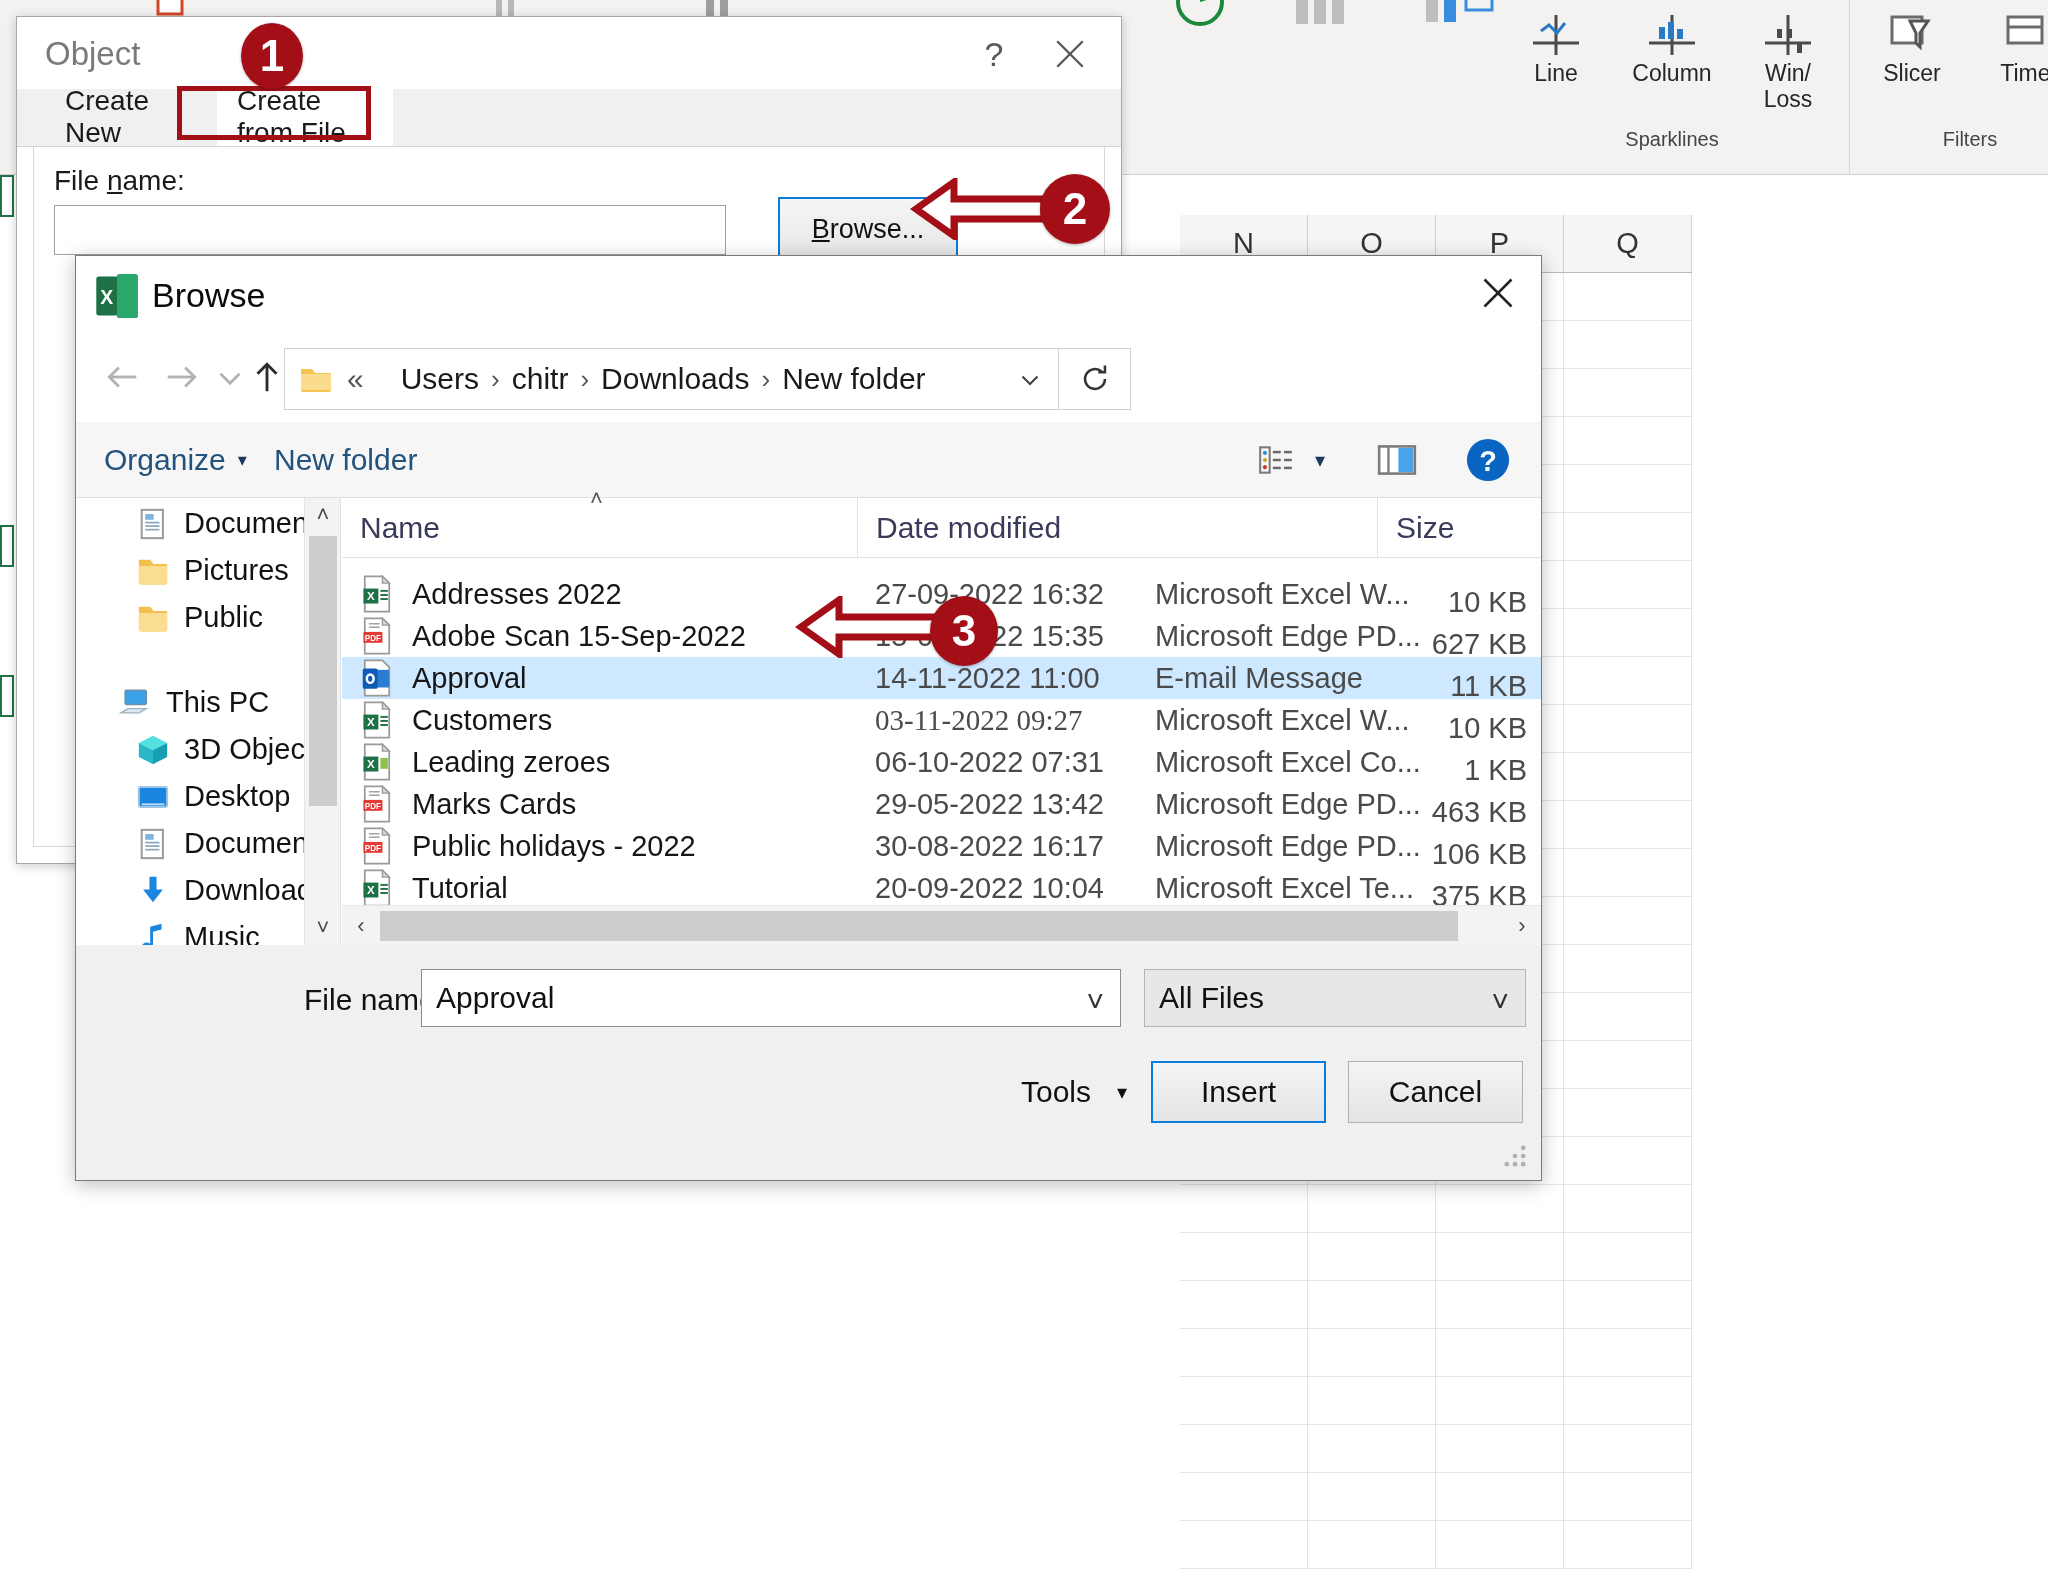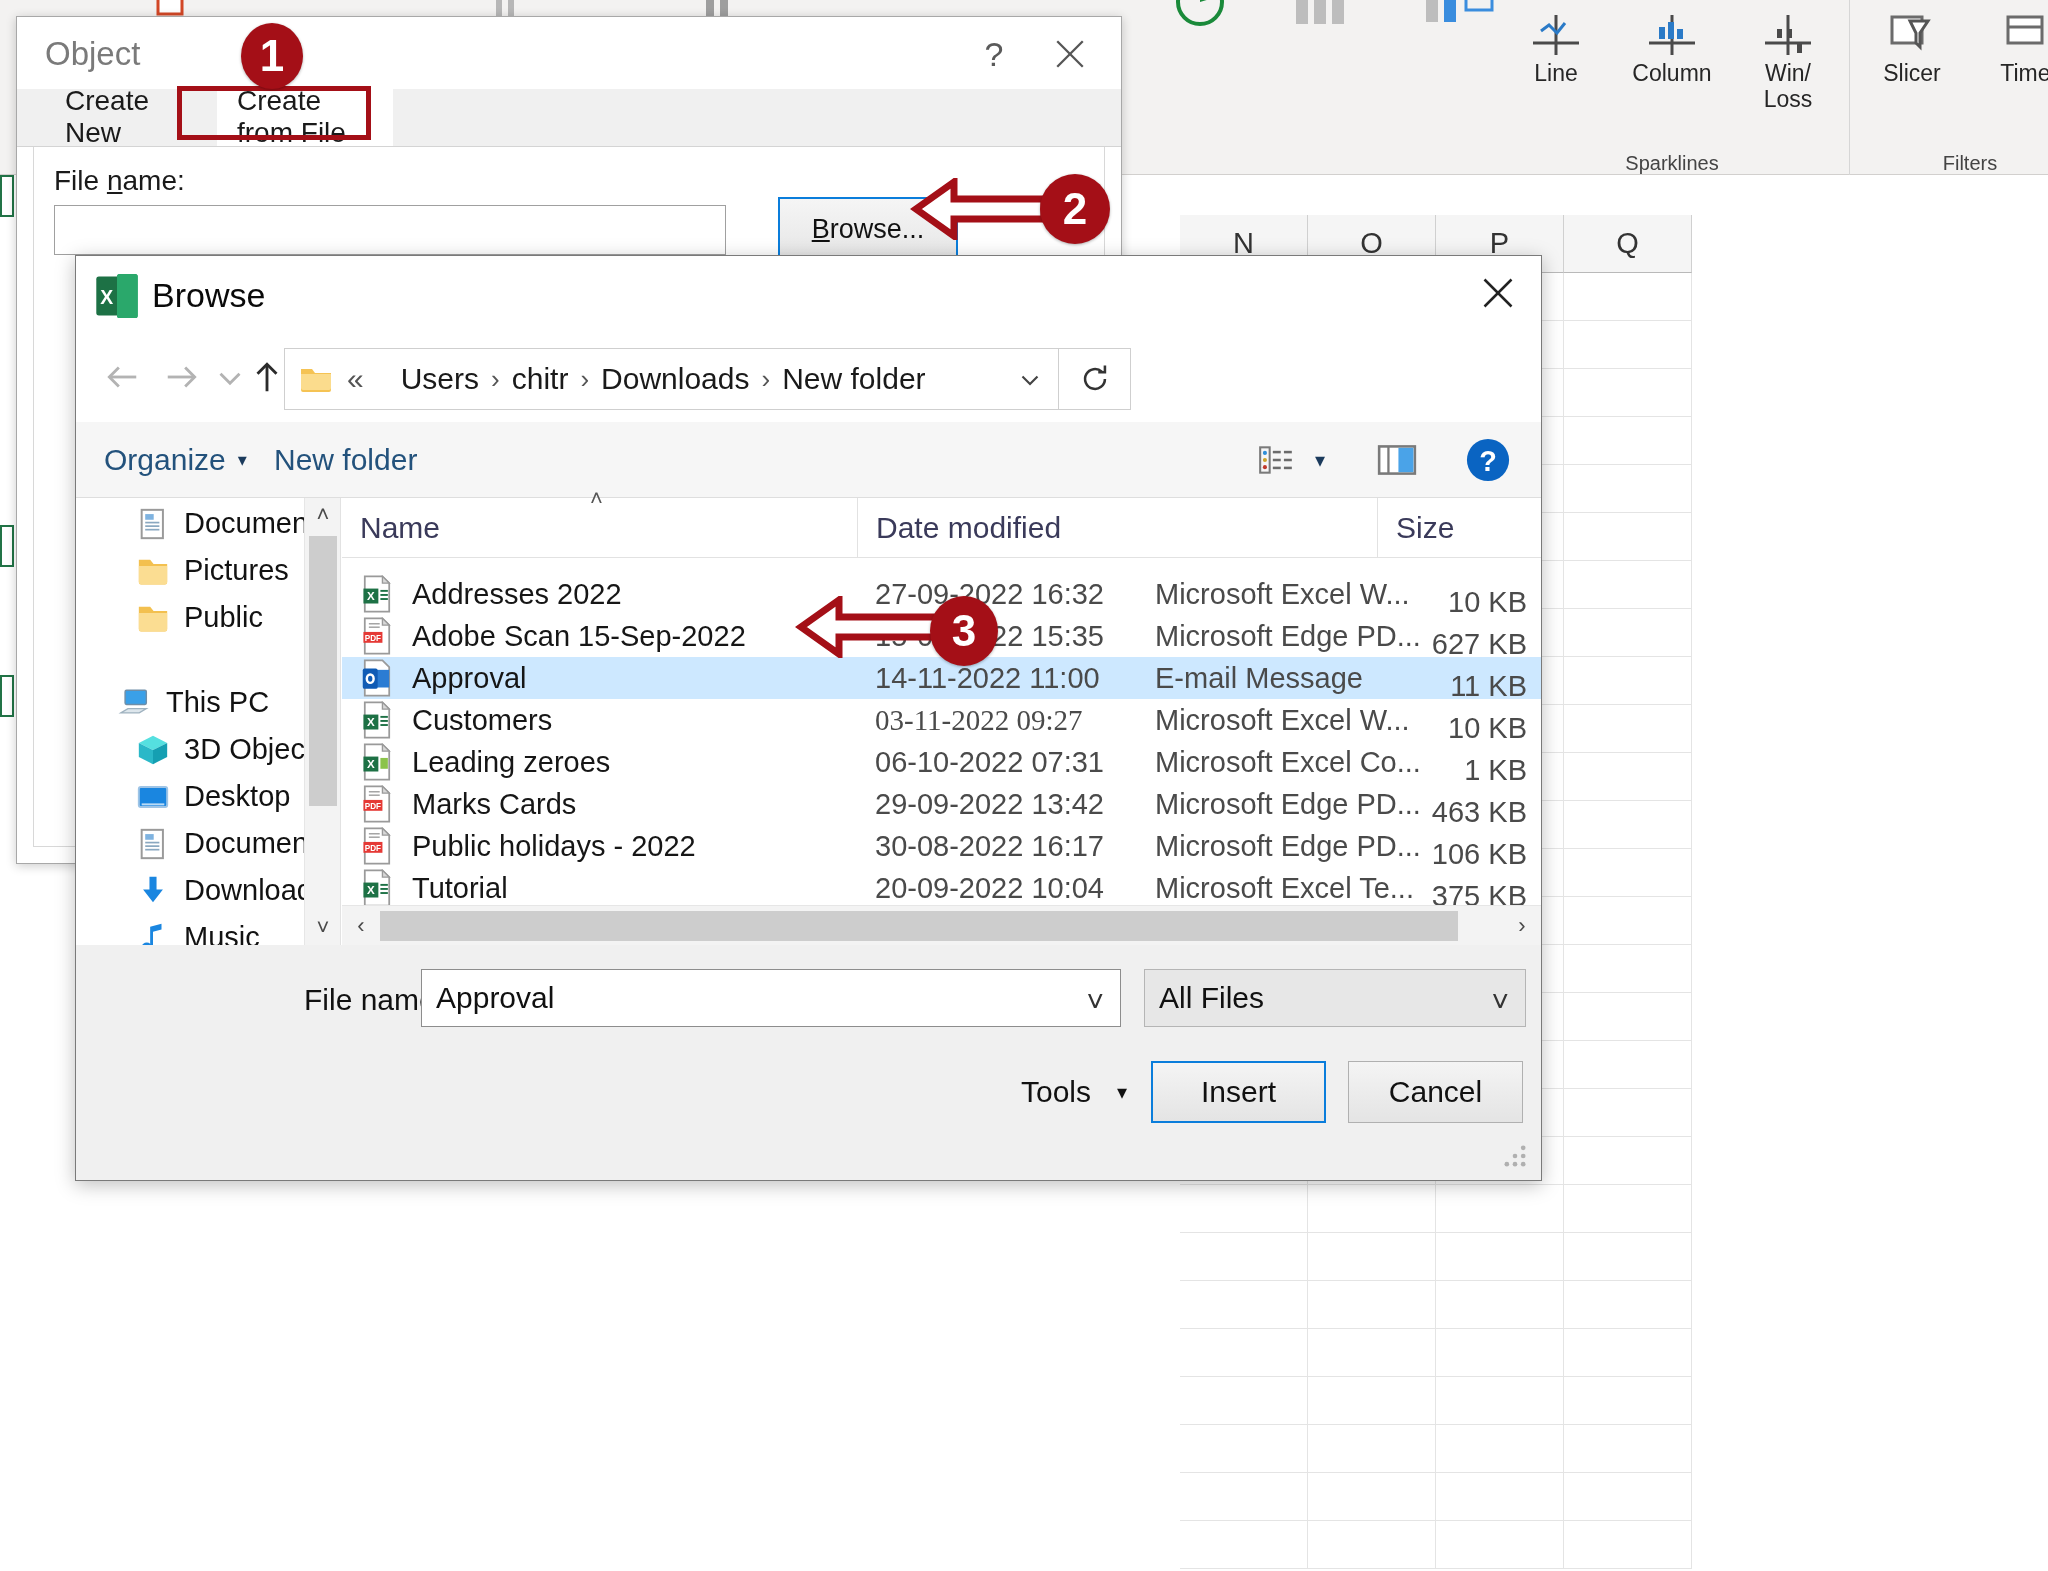--- a/index.html
+++ b/index.html
@@ -20,21 +20,21 @@
     position:absolute; left:0; top:0; width:2048px; height:175px;
     background:#f3f2f1; border-bottom:1px solid #d2d0ce;
   }
   .ribbon-group {
     position:absolute; top:0; height:175px;
     border-right:1px solid #d6d6d6;
     display:flex; flex-direction:column; align-items:center;
   }
   .rg-items { display:flex; flex:1; align-items:flex-start; padding-top:4px; }
   .rg-title {
-    font-size:20px; color:#444; padding-bottom:0; text-align:right;
+    font-size:20px; color:#444; padding-bottom:24px; text-align:right;
   }
   .rb-btn {
     width:116px; display:flex; flex-direction:column; align-items:center;
     padding-top:4px;
   }
   .rb-ico { height:52px; display:flex; align-items:center; justify-content:center; }
   .rb-lbl { font-size:23px; color:#262626; text-align:center; line-height:1.15; }
 
   .sheetgrid { position:absolute; left:0; top:175px; width:2048px; height:1396px; background:#fff; }
   .colhdr-row {
@@ -865,21 +865,21 @@
             <svg class="fl-fico" viewBox="0 0 24 28">
               <path d="M3 1 h13 l5 5 v21 h-18 z" fill="#ffffff" stroke="#9a9a9a" stroke-width="1.3"></path>
               <path d="M16 1 l5 5 h-5 z" fill="#d8d8d8" stroke="#9a9a9a" stroke-width="1"></path>
               <line x1="6" y1="5" x2="14" y2="5" stroke="#9a9a9a" stroke-width="1"></line>
               <line x1="6" y1="7.5" x2="14" y2="7.5" stroke="#9a9a9a" stroke-width="1"></line>
               <rect x="2" y="11" width="14" height="8" fill="#e53935"></rect>
               <text x="9" y="17.5" font-size="6" fill="#fff" text-anchor="middle" font-family="Liberation Sans, sans-serif" font-weight="bold">PDF</text>
             </svg>
             <span class="fl-txt">Marks Cards</span>
           </div>
-          <div class="fl-date" style="left:533px;">29-09-2022 13:42</div>
+          <div class="fl-date" style="left:533px;">29-05-2022 13:42</div>
           <div class="fl-type" style="left:813px;">Microsoft Edge PD...</div>
           <div class="fl-size" style="left:1035px;width:150px;">463 KB</div>
         </div>
 
         <div class="fl-row">
           <div class="fl-name">
             <svg class="fl-fico" viewBox="0 0 24 28">
               <path d="M3 1 h13 l5 5 v21 h-18 z" fill="#ffffff" stroke="#9a9a9a" stroke-width="1.3"></path>
               <path d="M16 1 l5 5 h-5 z" fill="#d8d8d8" stroke="#9a9a9a" stroke-width="1"></path>
               <line x1="6" y1="5" x2="14" y2="5" stroke="#9a9a9a" stroke-width="1"></line>

